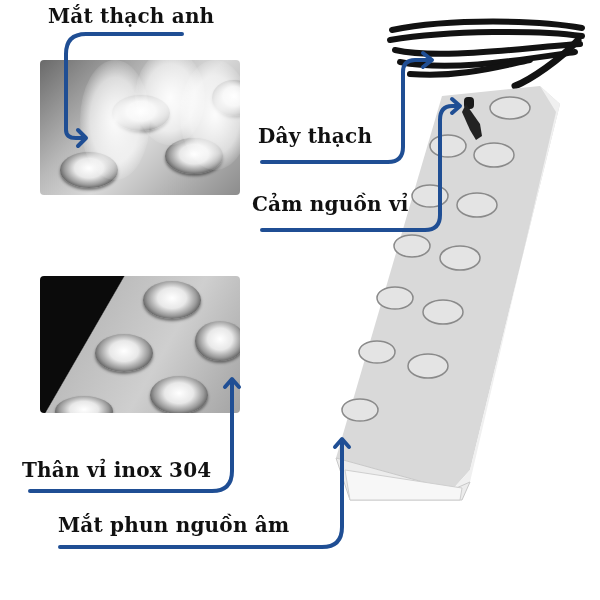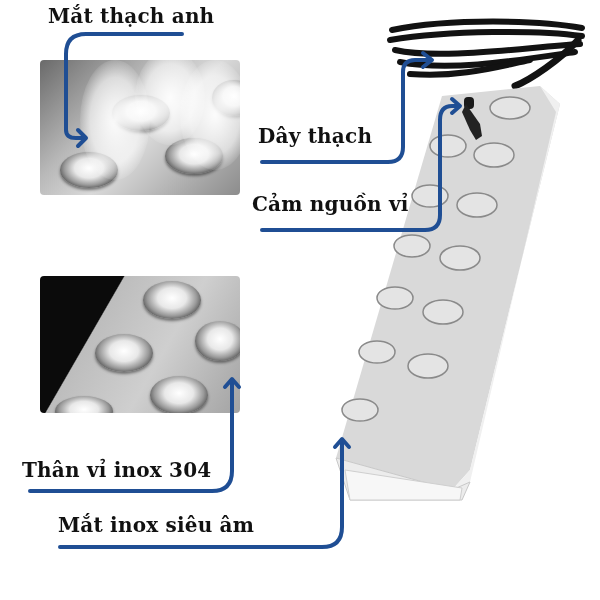--- a/index.html
+++ b/index.html
@@ -92,13 +92,13 @@
     <path d="M225 387 L232 379 L239 387"></path>
 
     <path d="M60 547 L322 547 Q342 547 342 527 L342 440"></path>
     <path d="M335 447 L342 439 L349 447"></path>
   </g>
 </svg>
 
 <div class="label" style="left:258px; top:124px;">Dây thạch</div>
 <div class="label" style="left:252px; top:192px;">Cảm nguồn vỉ</div>
 <div class="label" style="left:14px; top:458px;margin-left:8px;">Thân vỉ inox 304</div>
-<div class="label" style="left:58px; top:513px;">Mắt inox siêu âm</div>
+<div class="label" style="left:58px; top:513px;">Mắt phun nguồn âm</div>
 
 </body></html>

